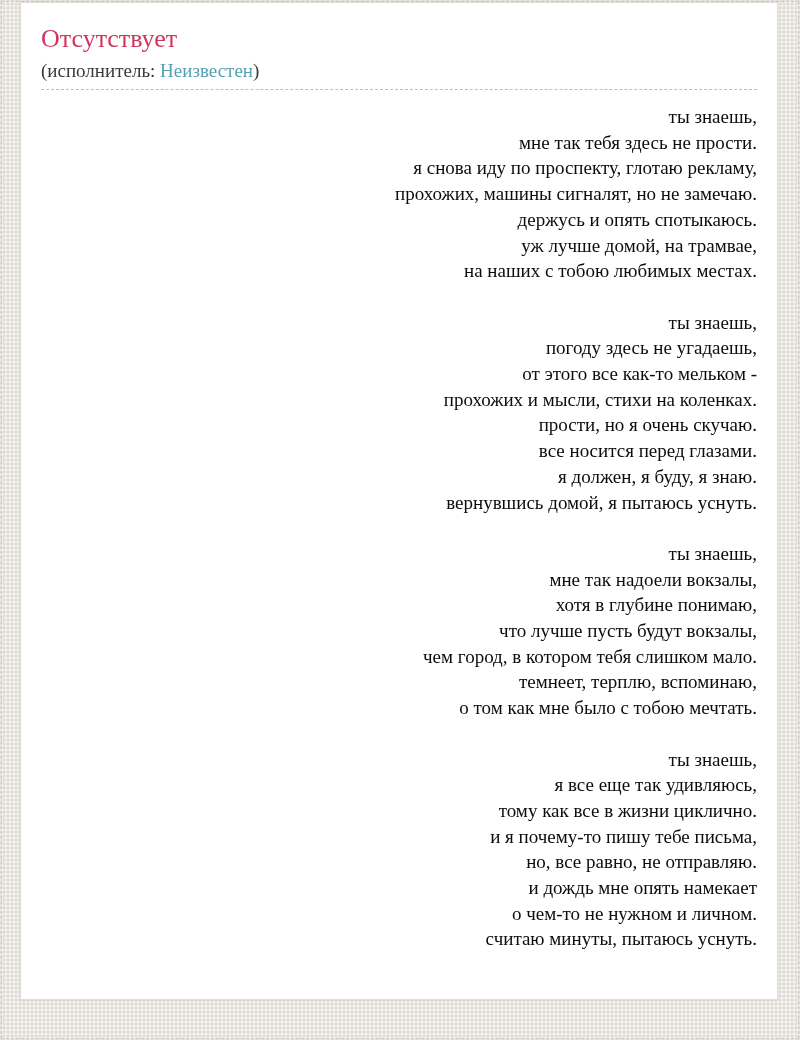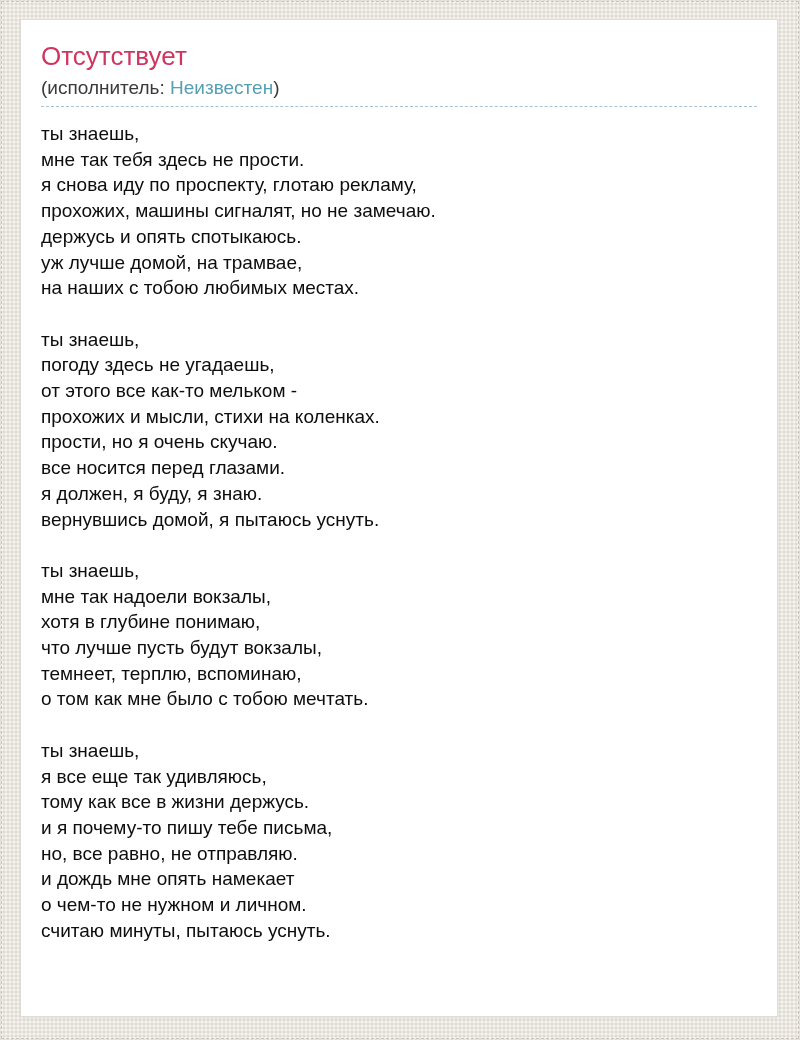--- a/index.html
+++ b/index.html
@@ -28,26 +28,27 @@
     background-size: 4px 4px, 4px 4px;
     background-position: 0 0, 2px 2px;
   }
   .page-edge {
     position: absolute; inset: 1px;
     border: 1px dashed var(--page-dots);
     pointer-events: none;
   }
   .card {
     position: absolute;
-    left: 20px; top: 19px;
+    left: 20px; top: 2px;
     width: 758px; height: 998px;
     background: #ffffff;
     border: 1px solid var(--card-border);
     box-shadow: 0 1px 3px rgba(0,0,0,.06);
     padding: 0 20px;
+    font-family: Liberation Serif, serif;
   }
   .header { padding-top: 21px; }
   h1.song-title {
     margin: 0;
     font-size: 26px;
     line-height: 30px;
     font-weight: 400;
     color: var(--title);
   }
   .artist-line {
@@ -65,21 +66,21 @@
   .separator {
     height: 0;
     border-bottom: 1px dashed var(--separator);
   }
   .lyrics {
     margin-top: 14px;
     font-size: 19px;
     line-height: 25.7px;
     color: var(--text);
   }
-  .stanza { margin: 0 0 25.7px 0; }
+  .stanza { margin: 0 0 25.7px 0; text-align: right; }
   .stanza:last-child { margin-bottom: 0; }
 </style>
 </head>
 <body>
 
 <div class="page-edge"></div>
 
 <div class="card">
   <div class="header">
     <h1 class="song-title">Отсутствует</h1>
@@ -105,27 +106,28 @@
         <div class="line">прости, но я очень скучаю.</div>
         <div class="line">все носится перед глазами.</div>
         <div class="line">я должен, я буду, я знаю.</div>
         <div class="line">вернувшись домой, я пытаюсь уснуть.</div>
       </div>
       <div class="stanza">
         <div class="line">ты знаешь,</div>
         <div class="line">мне так надоели вокзалы,</div>
         <div class="line">хотя в глубине понимаю,</div>
         <div class="line">что лучше пусть будут вокзалы,</div>
+        <div class="line">чем город, в котором тебя слишком мало.</div>
         <div class="line">темнеет, терплю, вспоминаю,</div>
         <div class="line">о том как мне было с тобою мечтать.</div>
       </div>
       <div class="stanza">
         <div class="line">ты знаешь,</div>
         <div class="line">я все еще так удивляюсь,</div>
-        <div class="line">тому как все в жизни держусь.</div>
+        <div class="line">тому как все в жизни циклично.</div>
         <div class="line">и я почему-то пишу тебе письма,</div>
         <div class="line">но, все равно, не отправляю.</div>
         <div class="line">и дождь мне опять намекает</div>
         <div class="line">о чем-то не нужном и личном.</div>
         <div class="line">считаю минуты, пытаюсь уснуть.</div>
       </div>
     </div>
 </div>
 
 </body></html>

